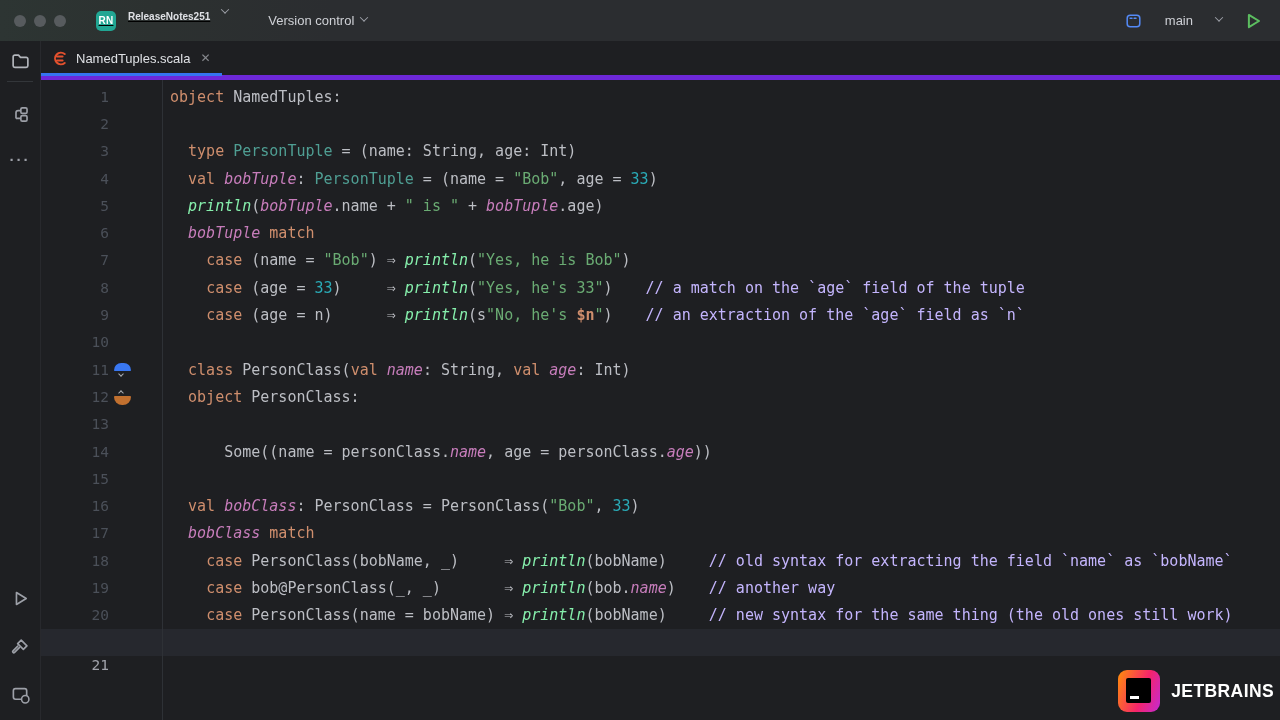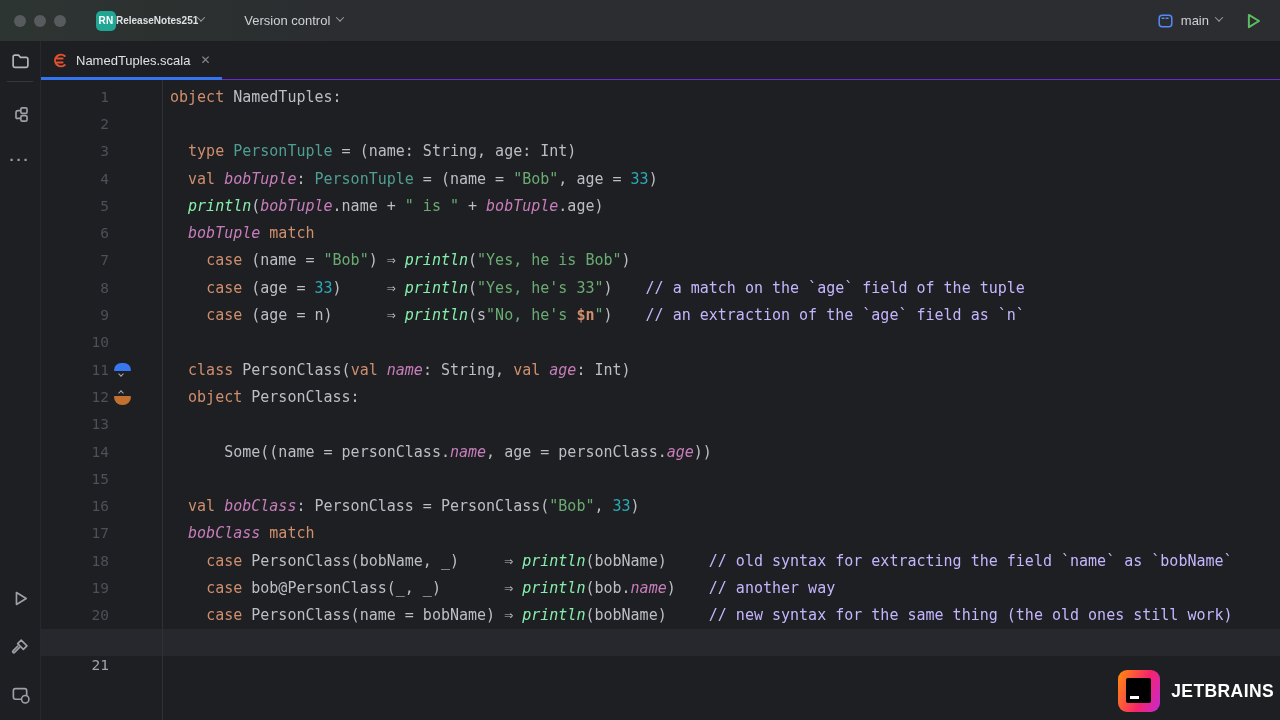--- a/index.html
+++ b/index.html
@@ -8,47 +8,47 @@
   .app { width:1280px; height:720px; display:flex; flex-direction:column; background:#1E1F22; }
 
   
   .titlebar {
     height:41px; flex:0 0 41px; display:flex; align-items:center;
     background:linear-gradient(90deg,#2D3533 0%,#2C3130 12%,#2B2D30 26%,#2B2D30 100%);
     padding:0 14px 0 14px; position:relative;
   }
   .traffic { display:flex; gap:8px; align-items:center; margin-right:24px; }
   .tl { width:12px; height:12px; border-radius:50%; background:#575B5E; }
-  .proj { display:flex; align-items:center; gap:0; padding:4px 6px; border-radius:6px; }
+  .proj { display:flex; align-items:flex-start; gap:12px; padding:4px 6px; border-radius:6px;text-decoration:underline; }
   .proj-badge { width:20px; height:20px; border-radius:5px; background:#21A693; color:#fff;
     font-size:10px; font-weight:bold; display:flex; align-items:center; justify-content:center; letter-spacing:.2px; }
   .proj-name { color:#DFE1E5; font-size:10px; font-weight:600; }
   .menu-item { display:flex; align-items:center; gap:7px; margin-left:34px; color:#CFD1D6; font-size:13px; }
   .tchev { width:6px; height:6px; border:solid #9DA0A8; border-width:0 1.5px 1.5px 0;
     transform:rotate(45deg) translate(-1px,-1px); display:inline-block; margin-top:-3px; }
   .tb-right { margin-left:auto; display:flex; align-items:center; gap:18px; }
-  .branch-widget { display:flex; align-items:center; gap:7px; color:#CED0D6; font-size:13px; }
+  .branch-widget { display:flex; align-items:center; gap:23px; color:#CED0D6; font-size:13px; }
   .runbtn { display:flex; align-items:center; justify-content:center; width:26px; height:26px; }
 
   
   .main { flex:1; display:flex; min-height:0; }
   .stripe { width:41px; flex:0 0 41px; background:#1E1F22; border-right:1px solid #28292D;
     display:flex; flex-direction:column; align-items:center; }
   .stripe-top { height:40px; width:100%; display:flex; align-items:center; justify-content:center; }
   .stripe-sep { width:26px; height:1px; background:#33363A; }
   .stripe-mid { display:flex; flex-direction:column; align-items:center; gap:22px; padding-top:20px; }
   .stripe-bottom { margin-top:auto; display:flex; flex-direction:column; align-items:center; gap:24px; padding-bottom:14px; }
   .sicon { display:flex; align-items:center; justify-content:center; width:24px; height:24px; }
   .more-dots { color:#9DA0A8; font-size:15px; font-weight:bold; letter-spacing:2px; line-height:10px; }
 
   .content { flex:1; display:flex; flex-direction:column; min-width:0; }
 
   
   .tabbar { height:39px; flex:0 0 39px; background:#1E1F22; display:flex; align-items:stretch;
-    border-bottom:1px solid #6d28d9; }
+    border-bottom:5px solid #6d28d9; }
   .tab { display:flex; align-items:center; gap:8px; padding:0 12px 0 10px; position:relative; }
   .tab.active::after { content:""; position:absolute; left:0; right:0; bottom:-1px; height:3px; background:#3574F0; }
   .tab-label { color:#DFE1E5; font-size:13px; }
   .tab-close { color:#87898E; font-size:12px; margin-left:2px; cursor:default; }
 
   
   .editor { flex:1; position:relative; background:#1E1F22; overflow:hidden;
     font-family:"DejaVu Sans Mono", monospace; font-size:15px; }
   .lines { padding-top:3px; }
   .ed-line { display:flex; height:27.3px; align-items:center; white-space:pre; }

